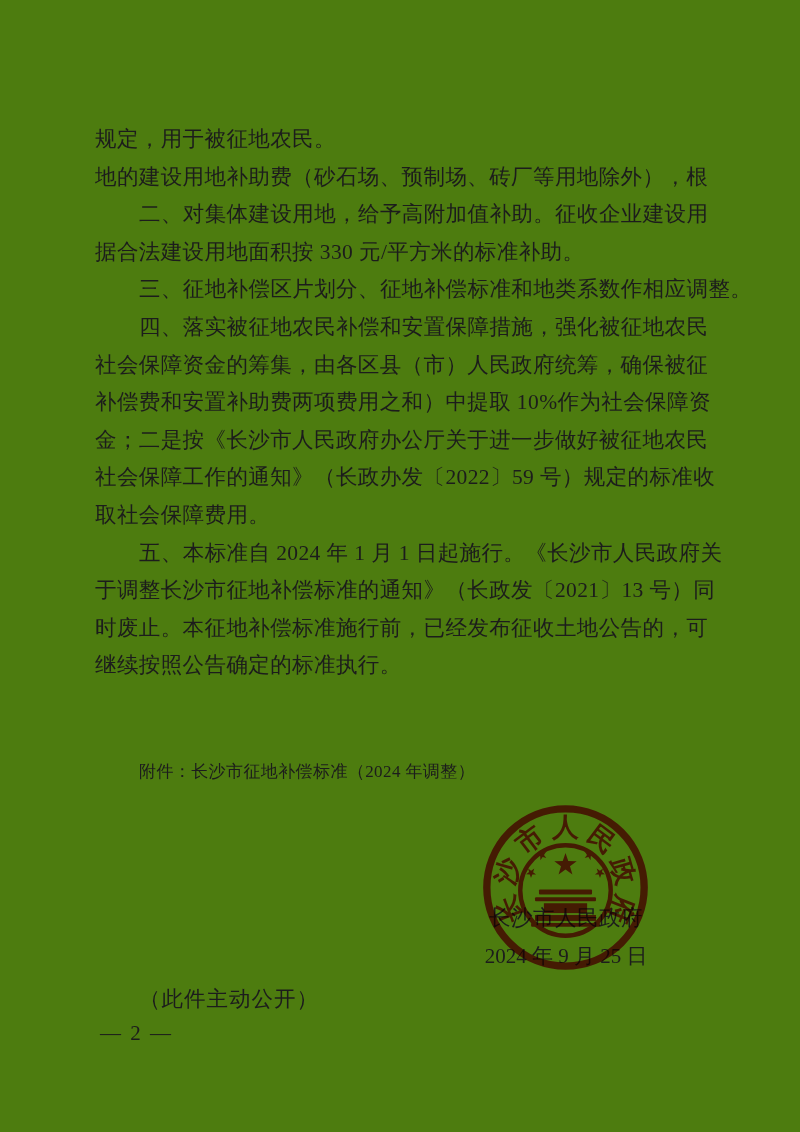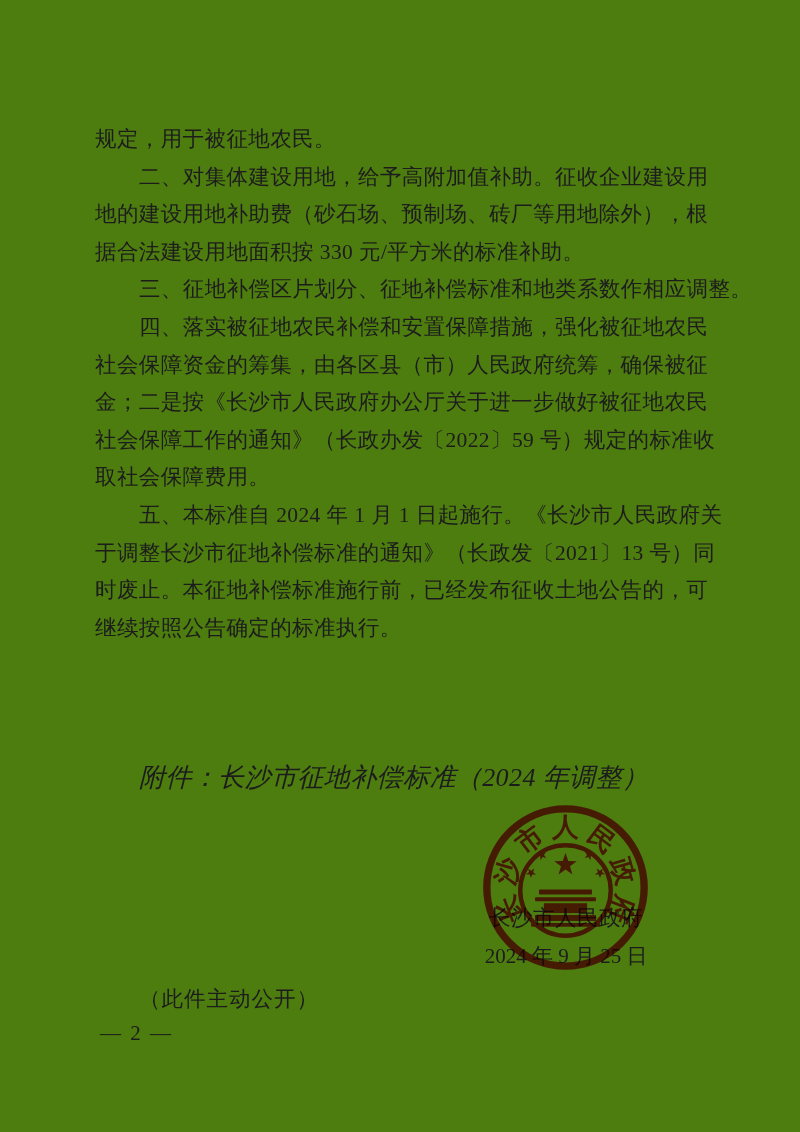--- a/index.html
+++ b/index.html
@@ -21,24 +21,23 @@
     font-size: 21.5px;
     line-height: 37.6px;
     letter-spacing: 0.4px;
   }
   .line { white-space: nowrap; }
   .line.indent { padding-left: 44px; }
   .attachment-line {
     position: absolute;
     left: 139px;
     top: 760px;
-    font-size: 26px;
+    font-size: 17px;
     letter-spacing: 0.4px;
     white-space: nowrap;
-    font-style: italic;
   }
   .signature-issuer {
     position: absolute;
     left: 480px;
     top: 903px;
     width: 172px;
     text-align: center;
     font-size: 21.5px;
     letter-spacing: 0.5px;
     white-space: nowrap;
@@ -83,26 +82,27 @@
     white-space: nowrap;
   }
 </style>
 </head>
 <body>
 
 <div class="page">
 
   <div class="doc-body">
     <div class="line">规定，用于被征地农民。</div>
+    <div class="line">地的建设用地补助费（砂石场、预制场、砖厂等用地除外），根</div>
     <div class="line indent">二、对集体建设用地，给予高附加值补助。征收企业建设用</div>
-    <div class="line">地的建设用地补助费（砂石场、预制场、砖厂等用地除外），根</div>
     <div class="line">据合法建设用地面积按 330 元/平方米的标准补助。</div>
     <div class="line indent">三、征地补偿区片划分、征地补偿标准和地类系数作相应调整。</div>
     <div class="line indent">四、落实被征地农民补偿和安置保障措施，强化被征地农民</div>
     <div class="line">社会保障资金的筹集，由各区县（市）人民政府统筹，确保被征</div>
+    <div class="line">补偿费和安置补助费两项费用之和）中提取 10%作为社会保障资</div>
     <div class="line">金；二是按《长沙市人民政府办公厅关于进一步做好被征地农民</div>
     <div class="line">社会保障工作的通知》（长政办发〔2022〕59 号）规定的标准收</div>
     <div class="line">取社会保障费用。</div>
     <div class="line indent">五、本标准自 2024 年 1 月 1 日起施行。《长沙市人民政府关</div>
     <div class="line">于调整长沙市征地补偿标准的通知》（长政发〔2021〕13 号）同</div>
     <div class="line">时废止。本征地补偿标准施行前，已经发布征收土地公告的，可</div>
     <div class="line">继续按照公告确定的标准执行。</div>
   </div>
 
   <div class="attachment-line">附件：长沙市征地补偿标准（2024 年调整）</div>

